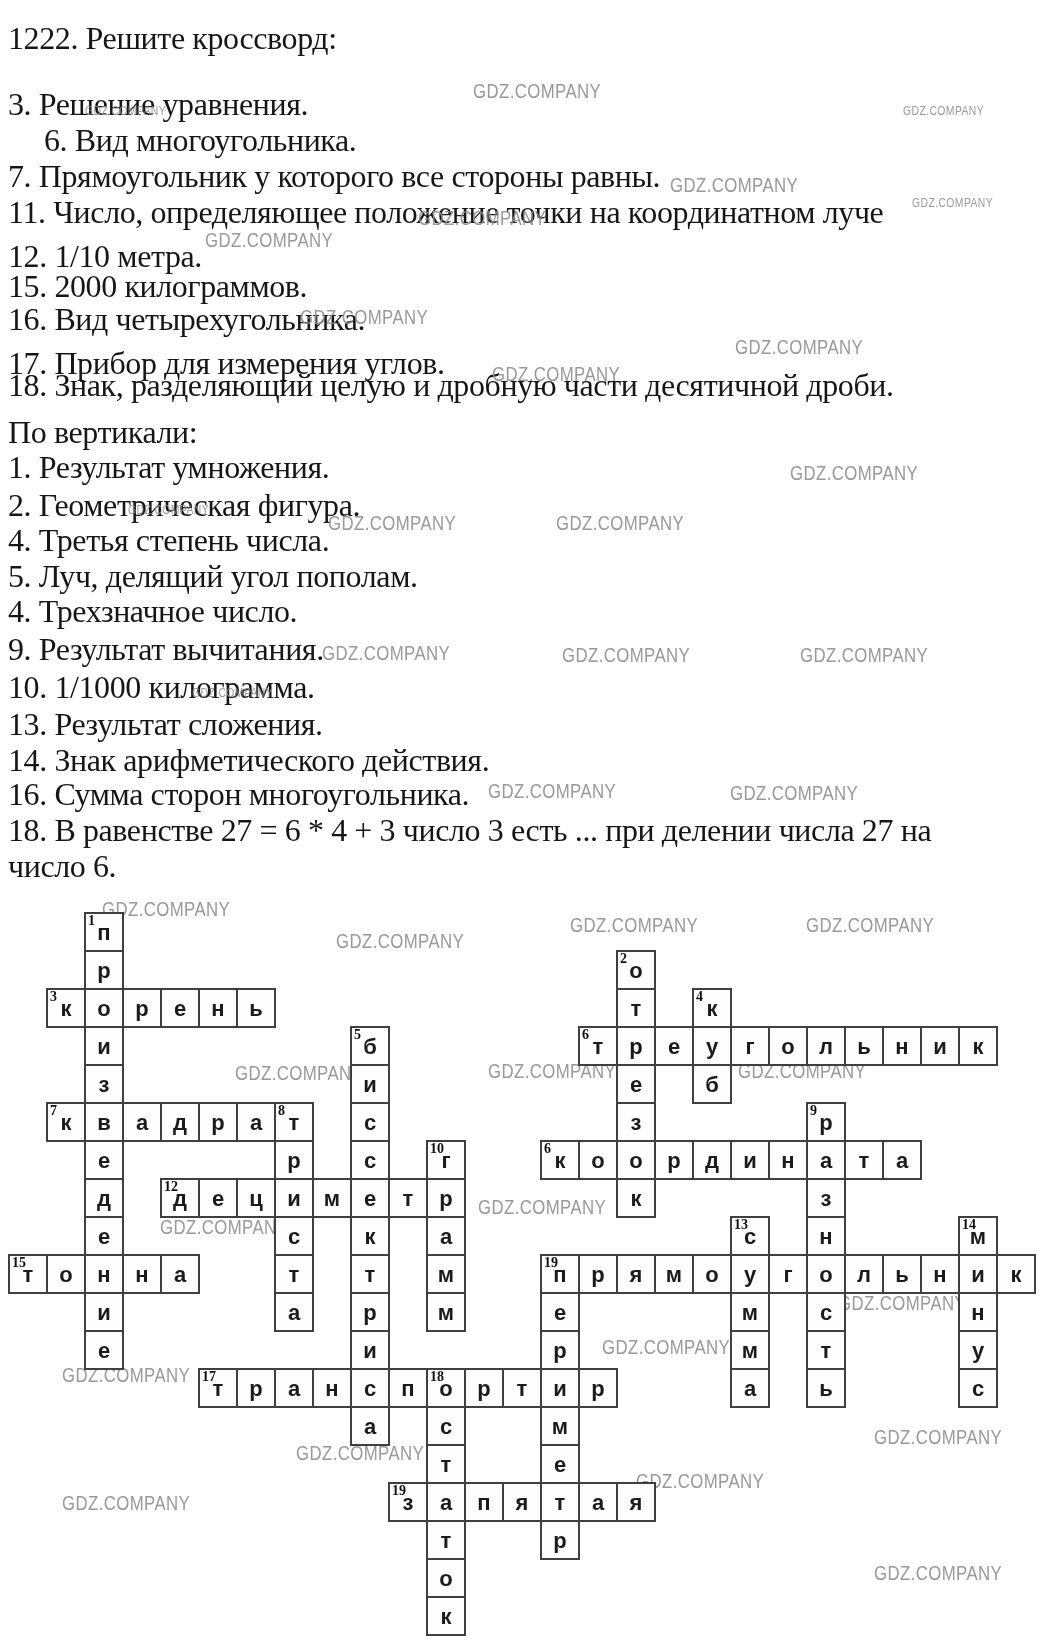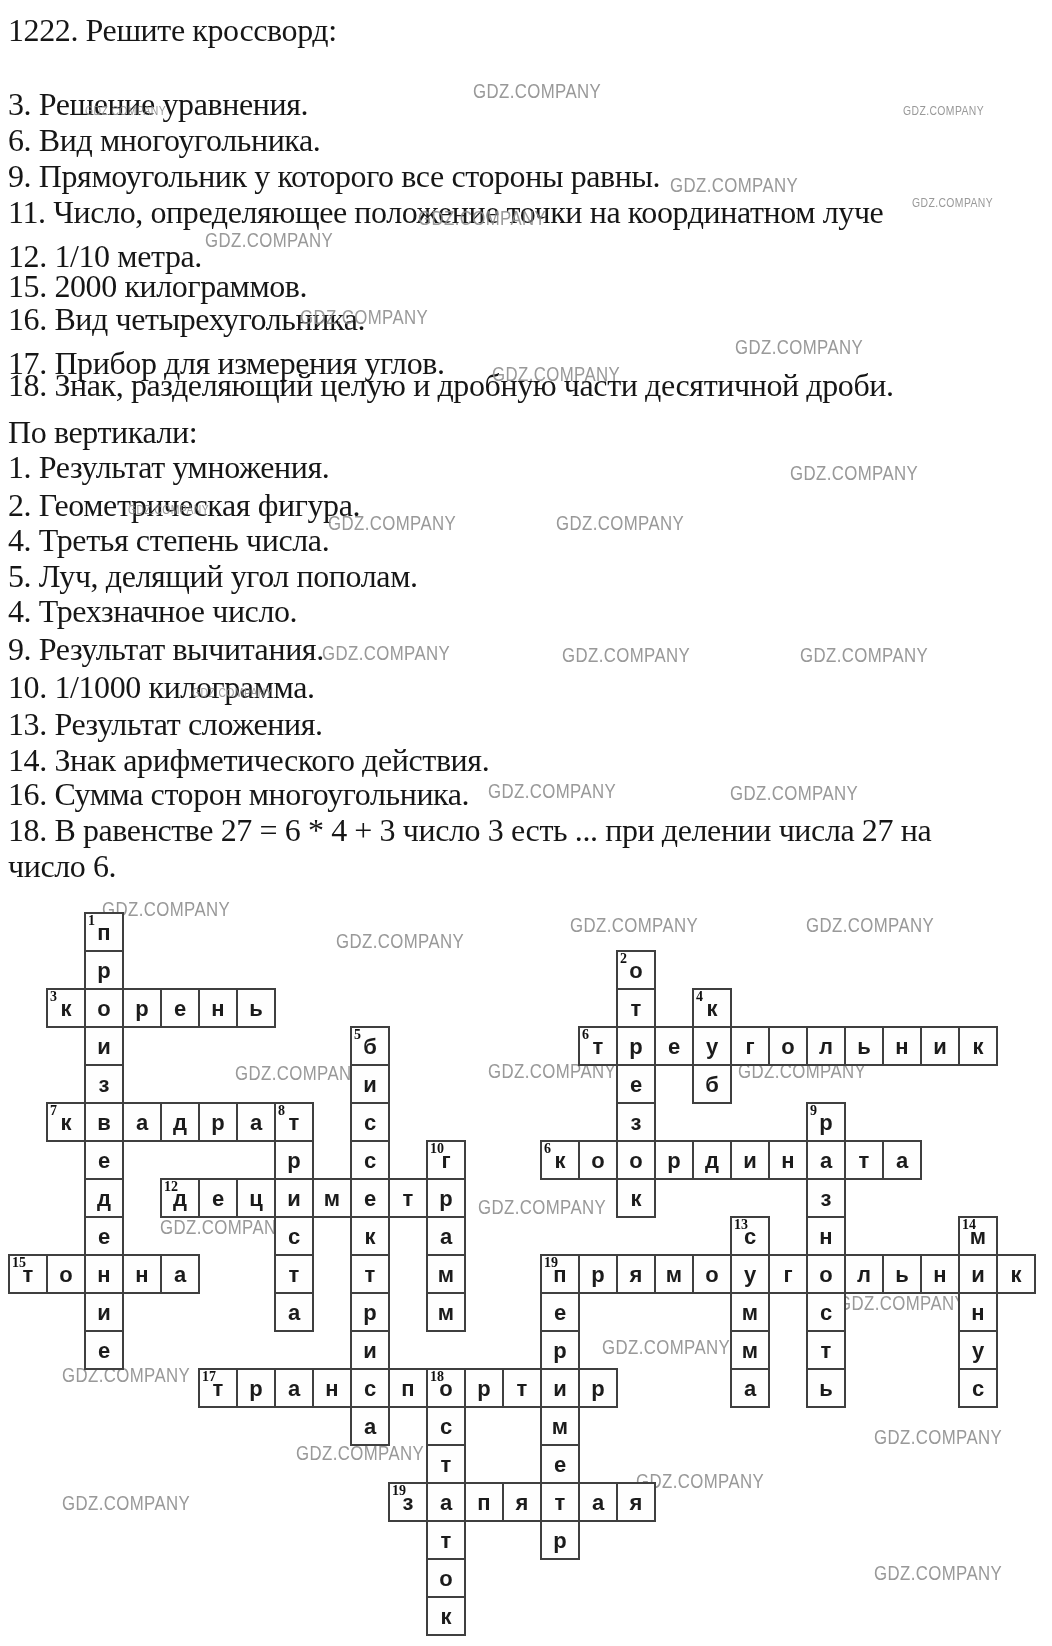--- a/index.html
+++ b/index.html
@@ -30,26 +30,26 @@
   .cell .num{
     position:absolute;top:-1px;left:2px;z-index:2;
     font-family:"Liberation Serif",serif;font-weight:bold;
     font-size:14px;line-height:15px;color:#101010;
   }
 </style>
 </head>
 <body>
 
 <div class="page">
-  <div class="clue-line" style="top:12px">1222. Решите кроссворд:</div>
+  <div class="clue-line" style="top:20px">1222. Решите кроссворд:</div>
   <div class="clue-line" style="top:414px">По вертикали:</div>
   <div id="clues">
       <div class="clue-line" style="top: 86px;">3. Решение уравнения.</div>
-      <div class="clue-line" style="top: 122px;">6. Вид многоугольника.</div>
-      <div class="clue-line" style="top: 158px;">9. Прямоугольник у которого все стороны равны.</div>
+      <div class="clue-line" style="top: 122px; margin-left: 36px;">6. Вид многоугольника.</div>
+      <div class="clue-line" style="top: 158px;">7. Прямоугольник у которого все стороны равны.</div>
       <div class="clue-line" style="top: 194px;">11. Число, определяющее положение точки на координатном луче</div>
       <div class="clue-line" style="top: 238px;">12. 1/10 метра.</div>
       <div class="clue-line" style="top: 268px;">15. 2000 килограммов.</div>
       <div class="clue-line" style="top: 301px;">16. Вид четырехугольника.</div>
       <div class="clue-line" style="top: 345px;">17. Прибор для измерения углов.</div>
       <div class="clue-line" style="top: 367px;">18. Знак, разделяющий целую и дробную части десятичной дроби.</div>
       <div class="clue-line" style="top: 449px;">1. Результат умножения.</div>
       <div class="clue-line" style="top: 487px;">2. Геометрическая фигура.</div>
       <div class="clue-line" style="top: 522px;">4. Третья степень числа.</div>
       <div class="clue-line" style="top: 558px;">5. Луч, делящий угол пополам.</div>

